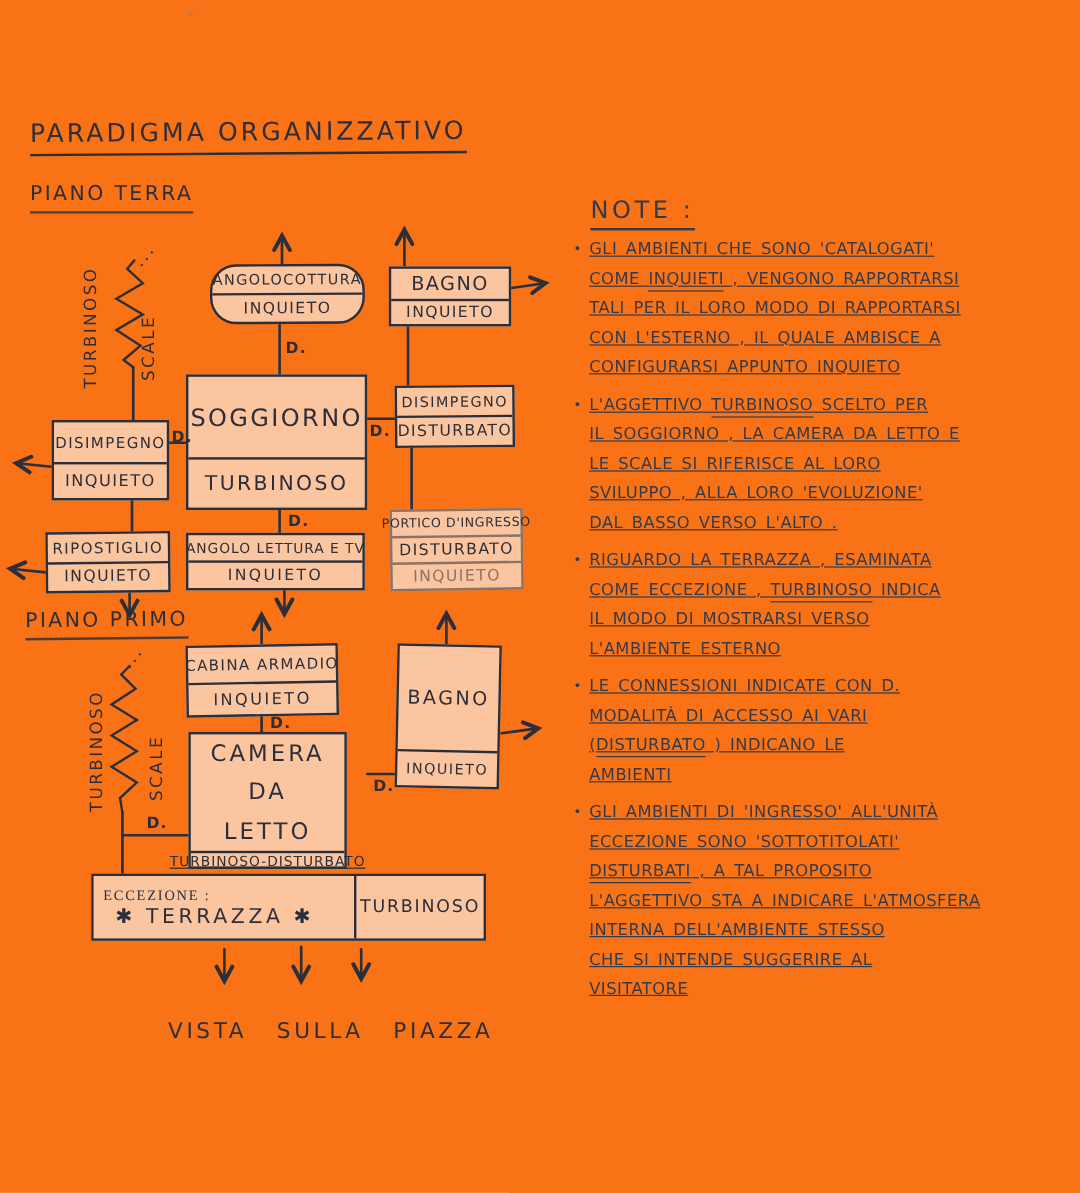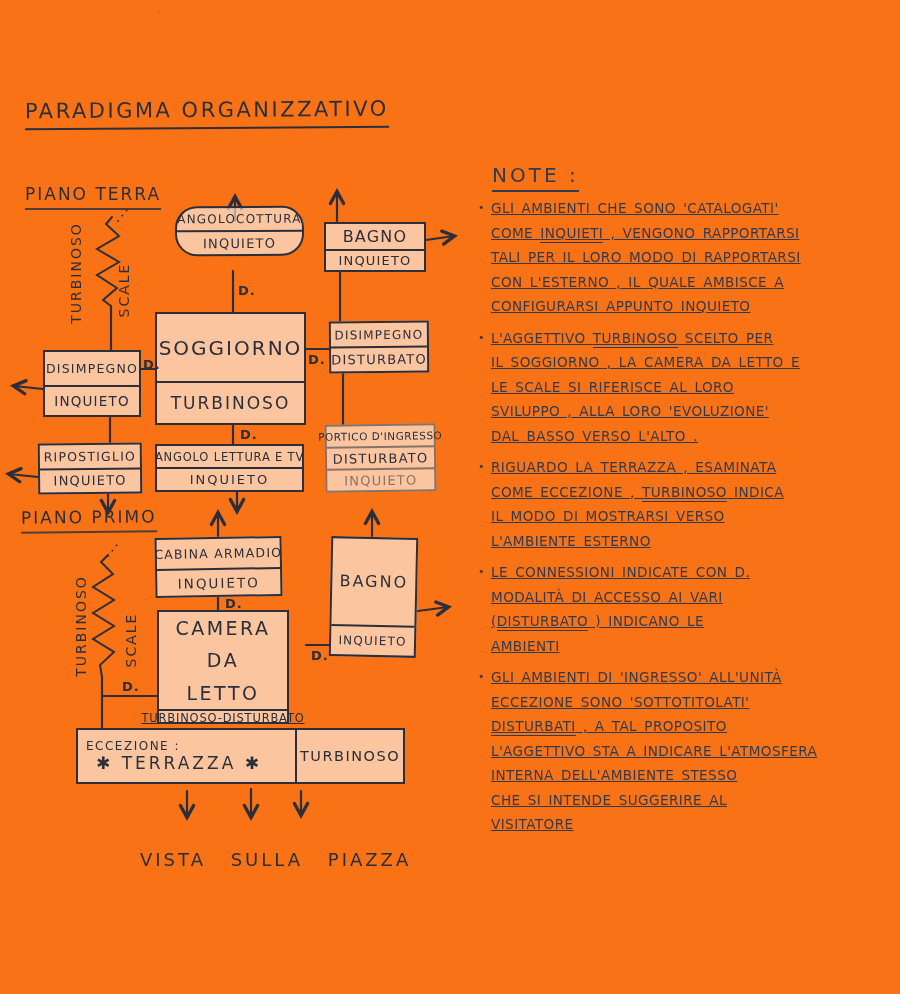--- a/index.html
+++ b/index.html
@@ -62,21 +62,21 @@
   svg.connectors{position:absolute;left:0;top:0;pointer-events:none;}
 </style>
 </head>
 <body>
 
 <div id="canvas">
 
   <div class="stray abs" style="left:157px;top:9px;"></div>
 
   <div class="abs page-title" style="left:25px;top:98px;">PARADIGMA ORGANIZZATIVO</div>
-  <div class="abs floor-heading" style="left:25px;top:152px;margin-top:32px;">PIANO TERRA</div>
+  <div class="abs floor-heading" style="left:25px;top:152px;">PIANO TERRA</div>
   <div class="abs floor-heading" style="left:21px;top:507px;transform:rotate(-0.6deg);">PIANO PRIMO</div>
 
   <svg class="connectors" width="900" height="994" viewBox="0 0 900 994">
     <defs>
       <marker id="ah" markerWidth="10" markerHeight="10" refX="6.2" refY="4" orient="auto">
         <path d="M1,1 L6.5,4 L1,7" fill="none" stroke="#2c2e3a" stroke-width="1.5" stroke-linecap="round"></path>
       </marker>
     </defs>
     <g stroke="#2c2e3a" stroke-width="2.2" fill="none" stroke-linecap="round">
 
@@ -109,21 +109,21 @@
       <path d="M102,677 L102,728"></path>
       <path d="M102,696 L157,696"></path>
     </g>
 
     <g stroke="#2c2e3a" stroke-width="2" fill="none" stroke-linecap="round">
       <polyline points="112,217 106,224 119,236 97,249 119,262 97,275 117,288 103,300 111,306"></polyline>
       <polyline points="108,555 101,562 113,574 93,587 114,600 93,613 114,626 93,639 114,652 100,665 102,677"></polyline>
     </g>
   </svg>
 
-  <div class="box" style="left:175px;top:206px;width:129px;height:50px;transform:rotate(-0.3deg);border-radius:22px;">
+  <div class="box" style="left:175px;top:220px;width:129px;height:50px;transform:rotate(-0.3deg);border-radius:22px;">
     <div class="row" style="font-size:12px;">ANGOLOCOTTURA</div>
     <div class="row" style="font-size:13px;">INQUIETO</div>
   </div>
 
   <div class="box" style="left:324px;top:222px;width:102px;height:50px;">
     <div class="row" style="flex:1.3;font-size:16px;">BAGNO</div>
     <div class="row" style="font-size:13px;">INQUIETO</div>
   </div>
 
   <div class="box" style="left:155px;top:312px;width:151px;height:113px;">
@@ -167,21 +167,21 @@
     <div class="row" style="font-size:11.5px;letter-spacing:0.8px;text-decoration:underline;">TURBINOSO-DISTURBATO</div>
   </div>
 
   <div class="box" style="left:330px;top:537px;width:87px;height:120px;transform:rotate(1.2deg);">
     <div class="row" style="flex:3;font-size:16px;letter-spacing:2px;">BAGNO</div>
     <div class="row" style="font-size:12px;">INQUIETO</div>
   </div>
 
   <div class="box" style="left:76px;top:728px;width:329px;height:56px;flex-direction:row;">
     <div style="flex:1.9;display:flex;flex-direction:column;justify-content:center;padding:3px 8px;box-sizing:border-box;border-right:2.2px solid var(--ink);">
-      <div style="font-size:12px;letter-spacing:1.5px;">ECCEZIONE :</div>
+      <div style="font-size:12px;letter-spacing:1.5px;font-family:Liberation Serif, serif;">ECCEZIONE :</div>
       <div style="font-size:17px;letter-spacing:3px;padding-left:10px;">✱ TERRAZZA ✱</div>
     </div>
     <div style="flex:1;display:flex;align-items:center;justify-content:center;font-size:14.5px;letter-spacing:1.5px;">TURBINOSO</div>
   </div>
 
   <div class="abs stair-label" style="left:21px;top:265px;width:110px;">TURBINOSO</div>
   <div class="abs stair-label" style="left:93px;top:282px;width:62px;">SCALE</div>
   <div class="abs dots" style="left:113px;top:206px;">···</div>
 
   <div class="abs stair-label" style="left:26px;top:618px;width:110px;">TURBINOSO</div>

